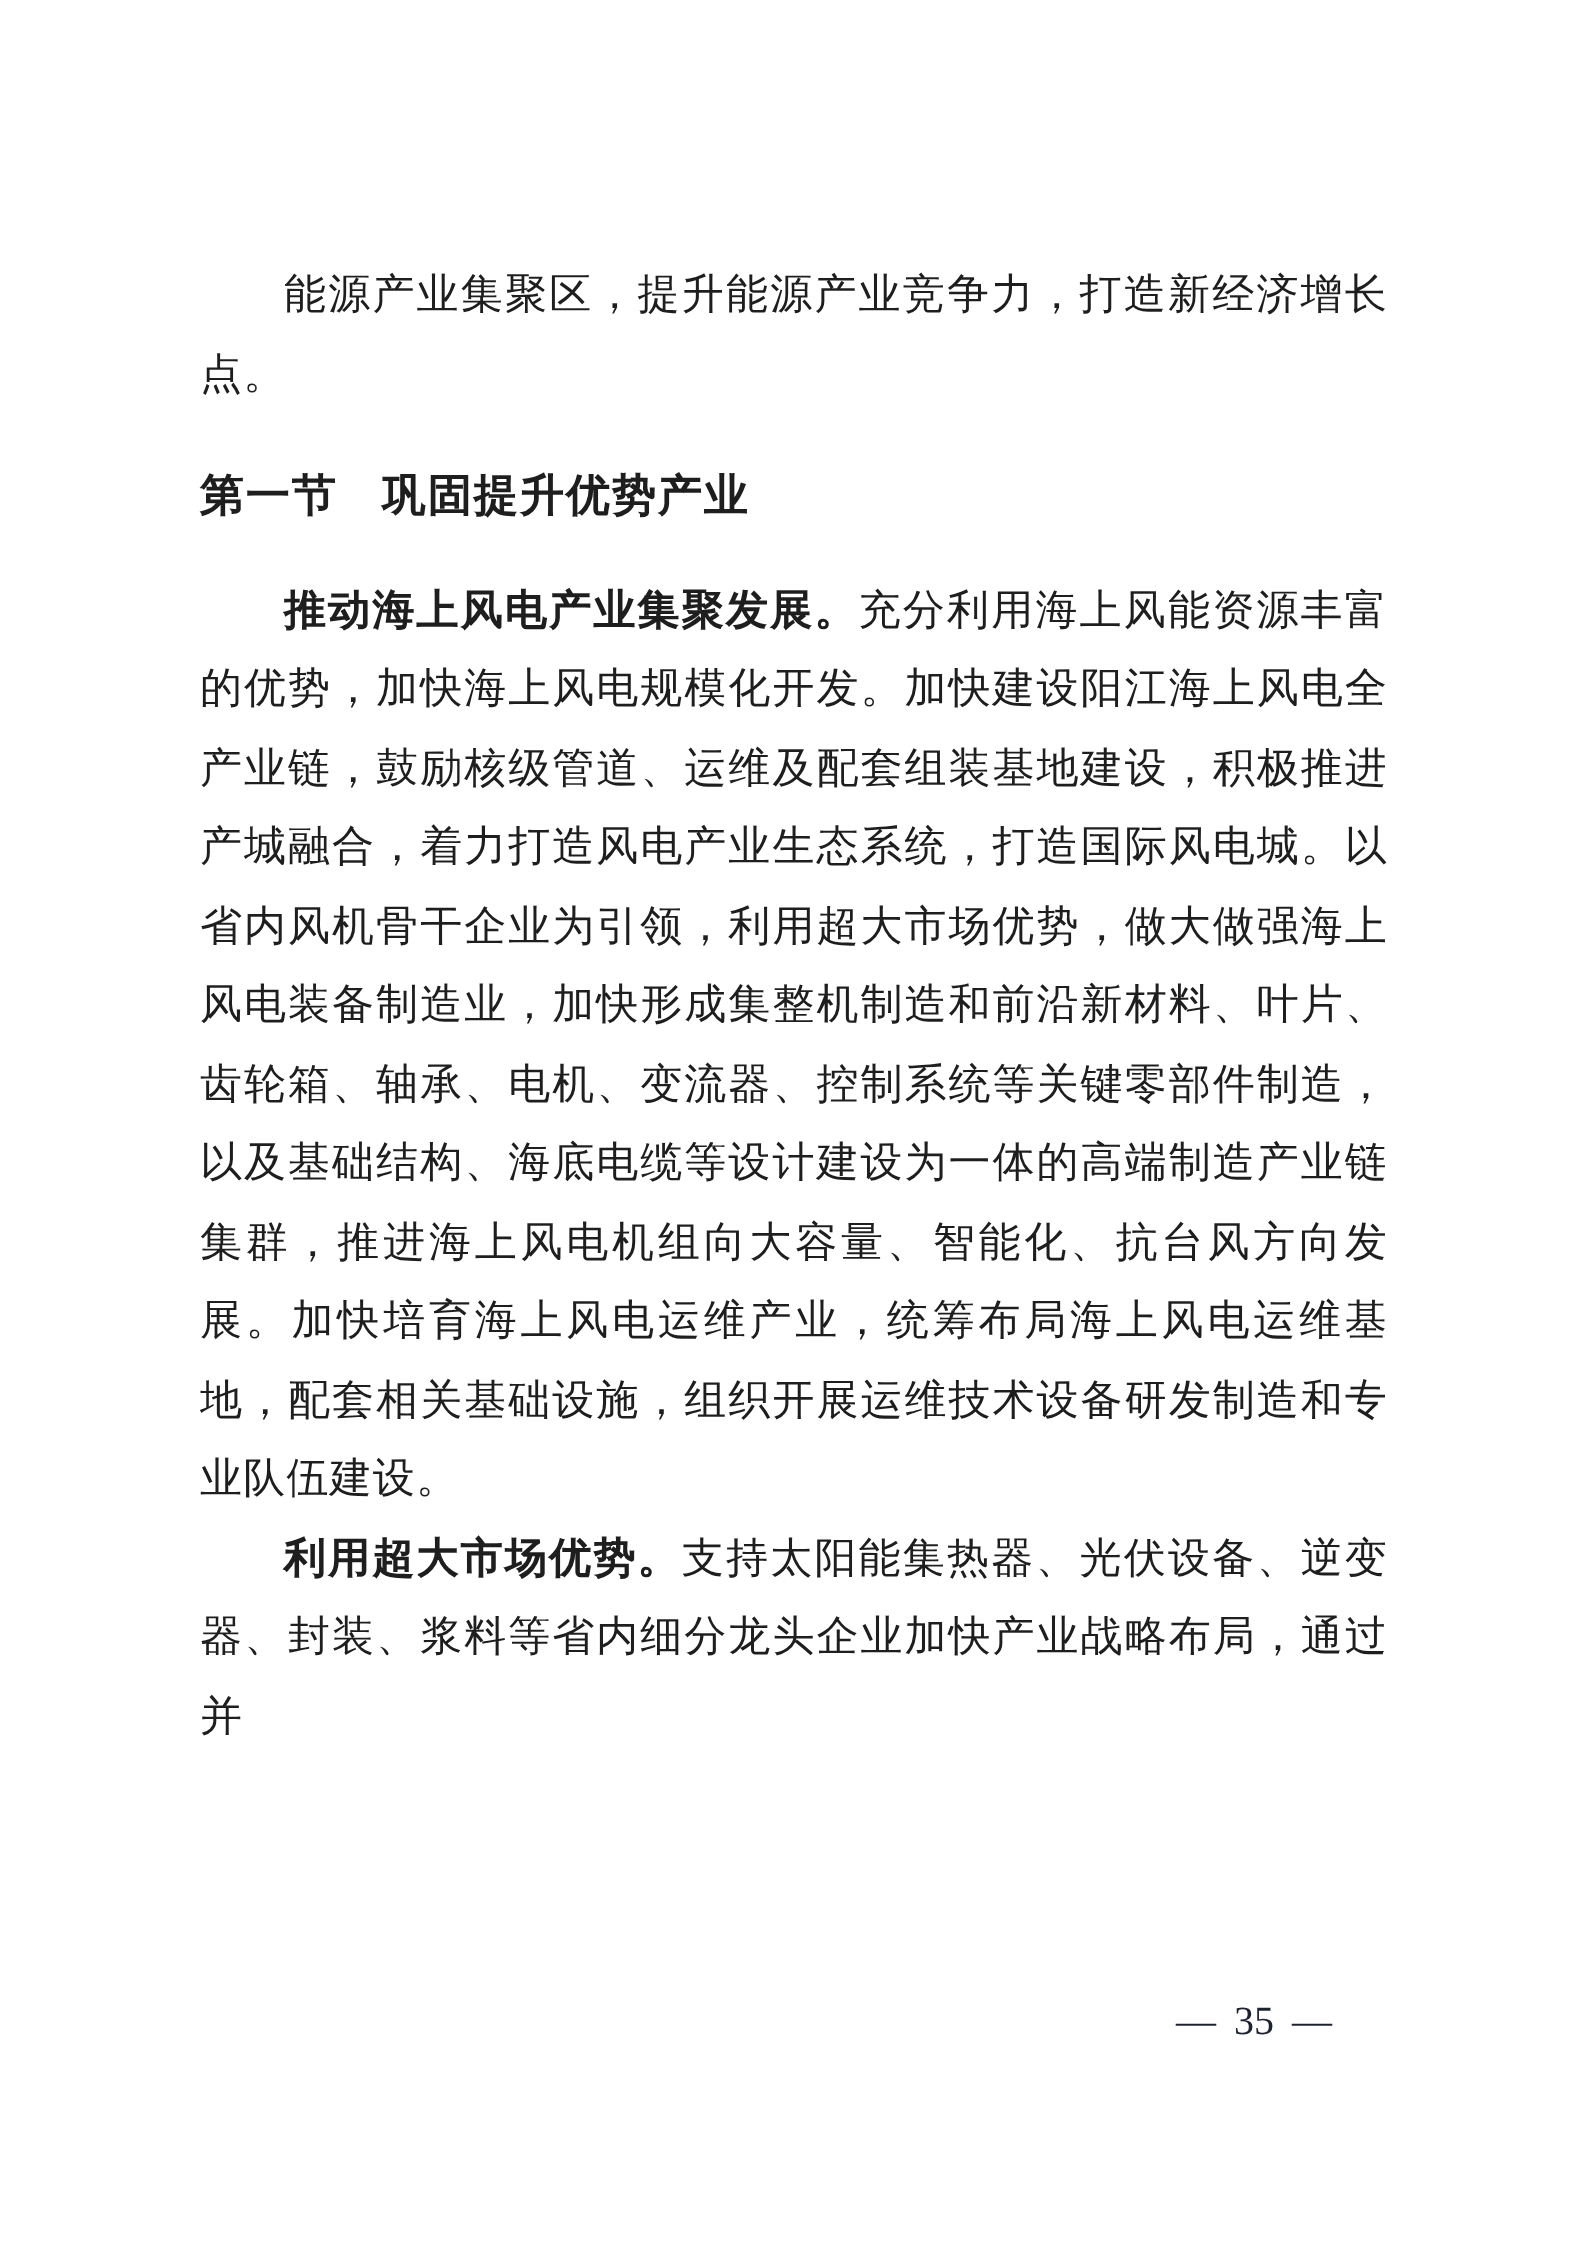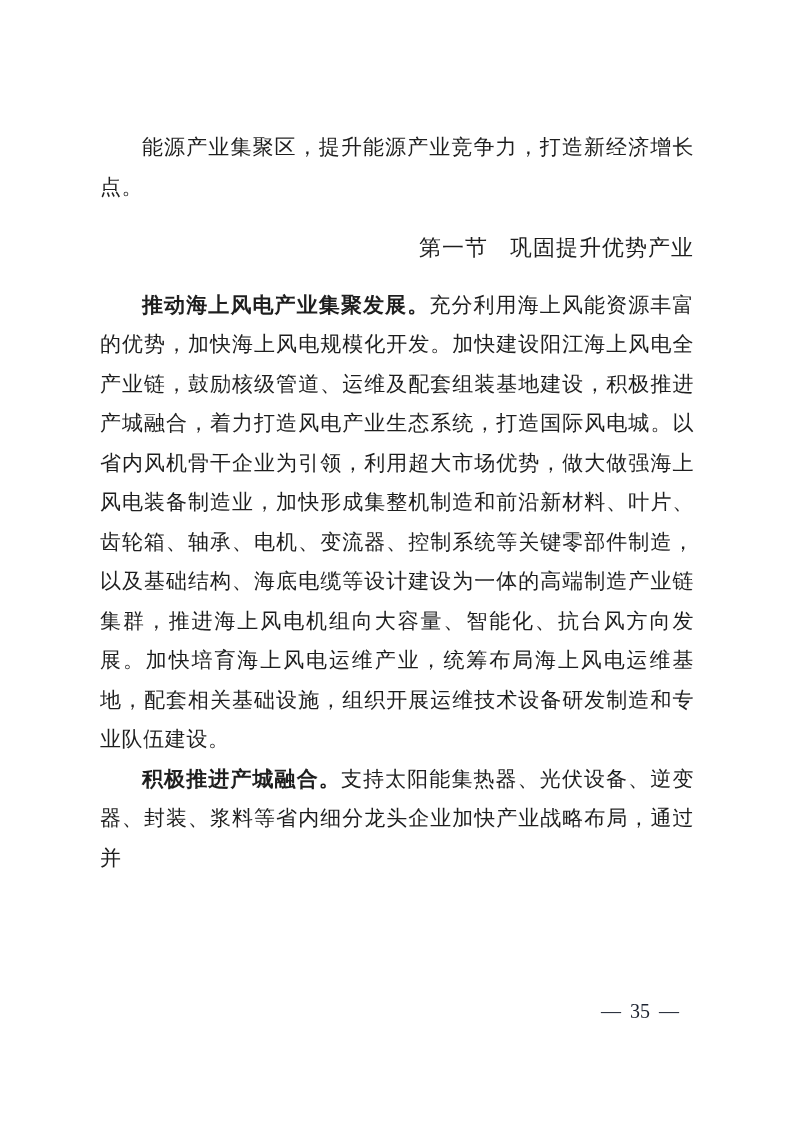--- a/index.html
+++ b/index.html
@@ -20,44 +20,44 @@
     top: 128px;
     font-size: 21px;
     line-height: 39.5px;
     text-align: justify;
     letter-spacing: 0.6px;
   }
   .continuation {
     text-indent: 0;
   }
   .section-heading {
-    text-align: right;
+    text-align: left;
     text-indent: 0;
     font-family: "Liberation Sans", "DejaVu Sans", sans-serif;
-    font-weight: normal;
+    font-weight: bold;
     font-size: 22px;
     letter-spacing: 1px;
     margin: 21px 0 18px 0;
   }
   .heading-gap {
     display: inline-block;
     width: 1em;
   }
   p.para {
     text-indent: 2em;
     margin: 0;
   }
   .lead {
     font-weight: bold;
     margin-top: 36px;
   }
   .page-footer {
     position: absolute;
     top: 1000px;
-    right: 106px;
+    right: 119px;
     font-size: 20px;
     letter-spacing: 0;
     color: #1c2230;
     white-space: nowrap;
   }
   .page-footer .dash {
     display: inline-block;
     padding: 0 9px;
   }
 </style>
@@ -69,20 +69,20 @@
 
     <p class="para continuation">能源产业集聚区，提升能源产业竞争力，打造新经济增长点。</p>
 
     <div class="section-heading">
       <span>第一节</span><span class="heading-gap"></span><span>巩固提升优势产业</span>
     </div>
 
     <p class="para"><span class="lead">推动海上风电产业集聚发展。</span><span>充分利用海上风能资源丰富的优势，加快海上风电规模化开发。加快建设阳江海上风电全产业链，鼓励核级管道、运维及配套组装基地建设，积极推进产城融合，着力打造风电产业生态系统，打造国际风电城。以省内风机骨干企业为引领，利用超大市场优势，做大做强海上风电装备制造业，加快形成集整机制造和前沿新材料、叶片、齿轮箱、轴承、电机、变流器、控制系统等关键零部件制造，以及基础结构、海底电缆等设计建设为一体的高端制造产业链集群，推进海上风电机组向大容量、智能化、抗台风方向发展。加快培育海上风电运维产业，统筹布局海上风电运维基地，配套相关基础设施，组织开展运维技术设备研发制造和专业队伍建设。</span></p>
 
 
-    <p class="para"><span class="lead">积极推进产城融合。</span><span>支持太阳能集热器、光伏设备、逆变器、封装、浆料等省内细分龙头企业加快产业战略布局，通过并</span></p>
+    <p class="para"><span class="lead">利用超大市场优势。</span><span>支持太阳能集热器、光伏设备、逆变器、封装、浆料等省内细分龙头企业加快产业战略布局，通过并</span></p>
 
   </div>
 
   <div class="page-footer">
     <span class="dash">—</span><span>35</span><span class="dash">—</span>
   </div>
 </div>
 
 </body></html>

